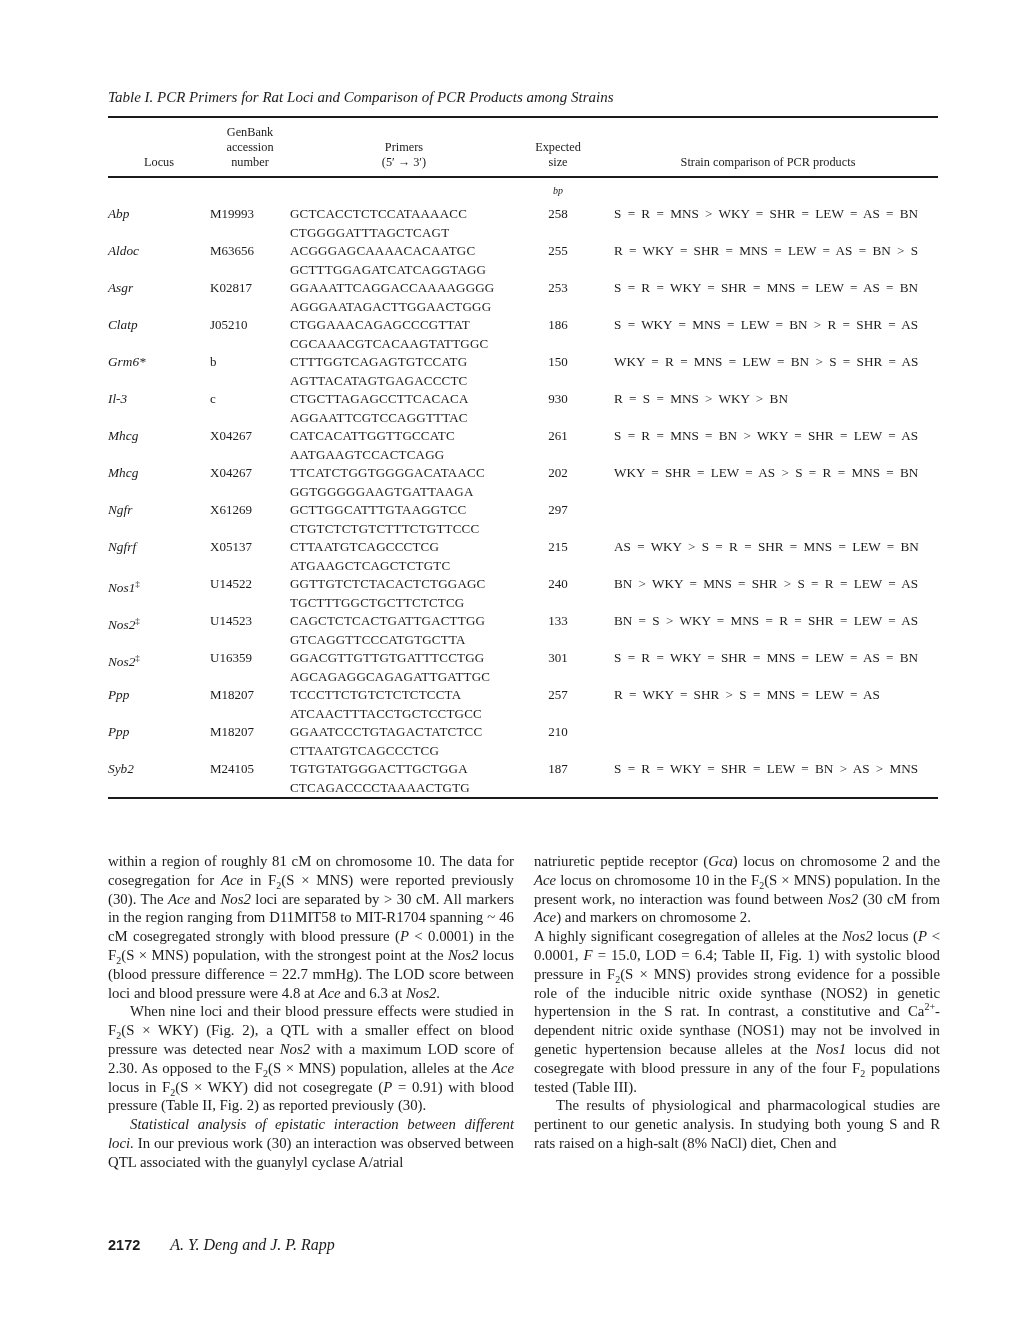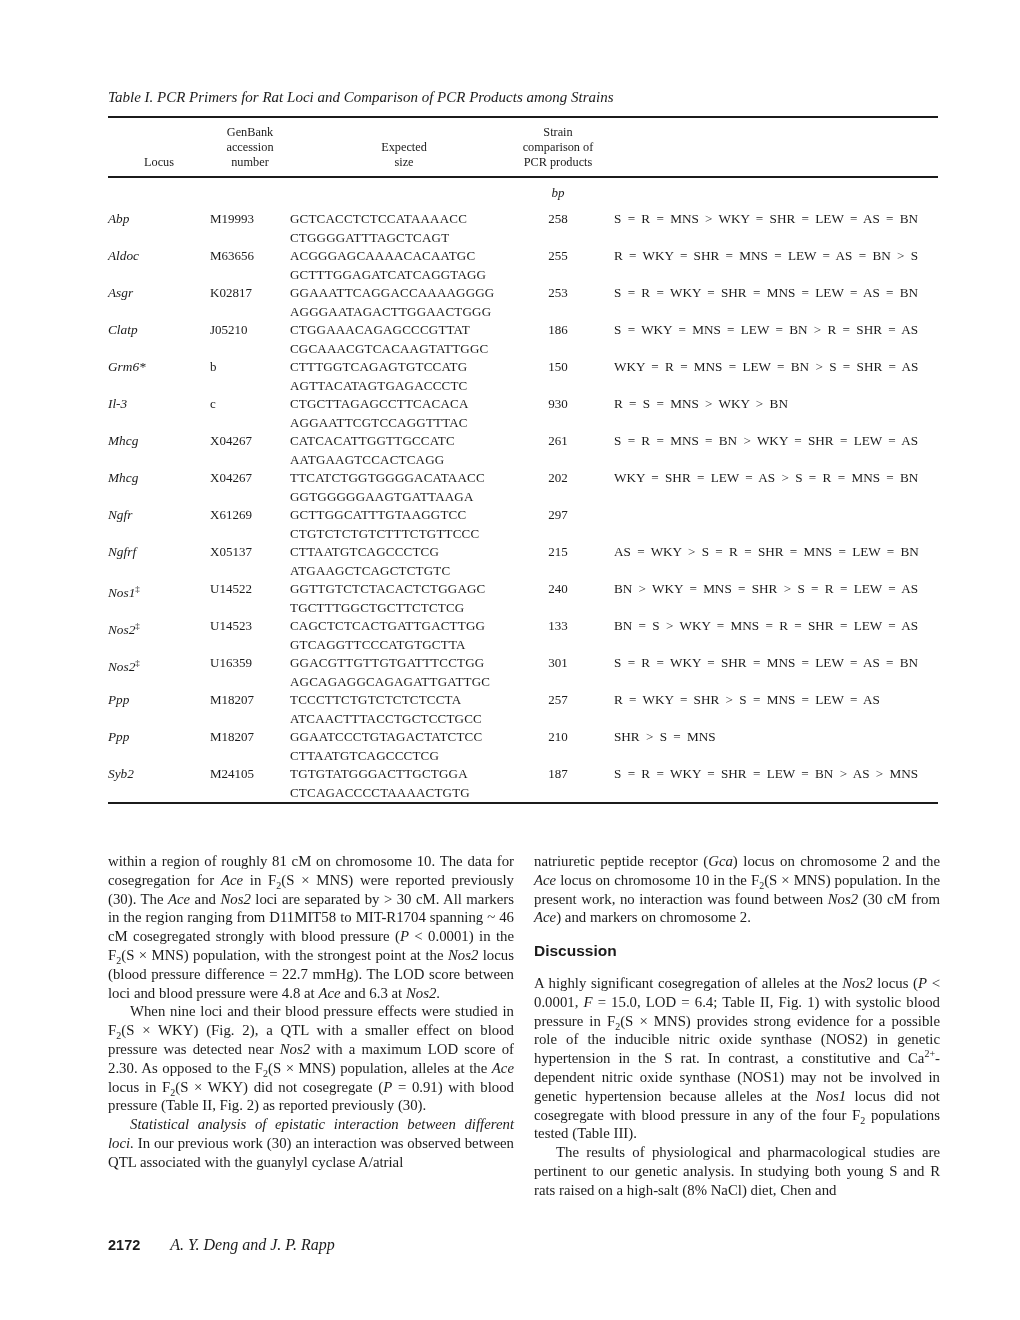--- a/index.html
+++ b/index.html
@@ -18,21 +18,21 @@
   .rule{border:none;border-top:2px solid var(--rule,#1b1b1b);margin:0;}
   .thead{
     display:grid;grid-template-columns:102px 80px 228px 80px 1fr;
     align-items:end;
     font-size:12.3px;line-height:15px;
     padding:7px 0 6px 0;
   }
   .hc{text-align:center;}
   .bprow{
     display:grid;grid-template-columns:102px 80px 228px 80px 1fr;
-    font-size:13px;
+    font-size:10px;
     padding:7px 0 9px 0;
   }
   .bprow .bp{grid-column:4;text-align:center;}
   .trows{}
   .trow{
     display:grid;grid-template-columns:102px 80px 228px 80px 1fr;
     font-size:13px;line-height:18.5px;
     min-height:37px;
   }
   .c-locus{font-size:13.3px;}
@@ -74,20 +74,24 @@
     <div class="thead">
       <div class="hc">
         <div>Locus</div>
       </div>
       <div class="hc">
         <div>GenBank</div>
         <div>accession</div>
         <div>number</div>
       </div>
       <div class="hc">
+        <div>Primers</div>
+        <div>(5′ → 3′)</div>
+      </div>
+      <div class="hc">
         <div>Expected</div>
         <div>size</div>
       </div>
       <div class="hc">Strain comparison of PCR products</div>
     </div>
     <hr class="rule">
     <div class="bprow">
       <div class="bp it">bp</div>
     </div>
     <div class="trows">
@@ -231,21 +235,20 @@
           <div class="c-cmp">R = WKY = SHR &gt; S = MNS = LEW = AS</div>
         </div>
         <div class="trow">
           <div class="c-locus"><span class="it">Ppp</span></div>
           <div class="c-acc">M18207</div>
           <div class="c-pri">
             <div>GGAATCCCTGTAGACTATCTCC</div>
             <div>CTTAATGTCAGCCCTCG</div>
           </div>
           <div class="c-size">210</div>
-          <div class="c-cmp">SHR &gt; S = MNS</div>
         </div>
         <div class="trow">
           <div class="c-locus"><span class="it">Syb2</span></div>
           <div class="c-acc">M24105</div>
           <div class="c-pri">
             <div>TGTGTATGGGACTTGCTGGA</div>
             <div>CTCAGACCCCTAAAACTGTG</div>
           </div>
           <div class="c-size">187</div>
           <div class="c-cmp">S = R = WKY = SHR = LEW = BN &gt; AS &gt; MNS</div>
@@ -254,21 +257,20 @@
     <hr class="rule">
   </div>
 
   <div class="bodycol col-left">
       <p><span>within a region of roughly 81 cM on chromosome 10. The data for cosegregation for </span><span class="it">Ace</span><span> in F</span><sub>2</sub><span>(S × MNS) were reported previously (30). The </span><span class="it">Ace</span><span> and </span><span class="it">Nos2</span><span> loci are separated by &gt; 30 cM. All markers in the region ranging from D11MIT58 to MIT-R1704 spanning ~ 46 cM cosegregated strongly with blood pressure (</span><span class="it">P</span><span> &lt; 0.0001) in the F</span><sub>2</sub><span>(S × MNS) population, with the strongest point at the </span><span class="it">Nos2</span><span> locus (blood pressure difference = 22.7 mmHg). The LOD score between loci and blood pressure were 4.8 at </span><span class="it">Ace</span><span> and 6.3 at </span><span class="it">Nos2</span><span>.</span></p>
       <p class="indent"><span>When nine loci and their blood pressure effects were studied in F</span><sub>2</sub><span>(S × WKY) (Fig. 2), a QTL with a smaller effect on blood pressure was detected near </span><span class="it">Nos2</span><span> with a maximum LOD score of 2.30. As opposed to the F</span><sub>2</sub><span>(S × MNS) population, alleles at the </span><span class="it">Ace</span><span> locus in F</span><sub>2</sub><span>(S × WKY) did not cosegregate (</span><span class="it">P</span><span> = 0.91) with blood pressure (Table II, Fig. 2) as reported previously (30).</span></p>
       <p class="indent"><span class="it">Statistical analysis of epistatic interaction between different loci.</span><span> In our previous work (30) an interaction was observed between QTL associated with the guanylyl cyclase A/atrial</span></p>
     </div>
   <div class="bodycol col-right">
       <p><span>natriuretic peptide receptor (</span><span class="it">Gca</span><span>) locus on chromosome 2 and the </span><span class="it">Ace</span><span> locus on chromosome 10 in the F</span><sub>2</sub><span>(S × MNS) population. In the present work, no interaction was found between </span><span class="it">Nos2</span><span> (30 cM from </span><span class="it">Ace</span><span>) and markers on chromosome 2.</span></p>
-      <h2>Discussion</h2>
       <p><span>A highly significant cosegregation of alleles at the </span><span class="it">Nos2</span><span> locus (</span><span class="it">P</span><span> &lt; 0.0001, </span><span class="it">F</span><span> = 15.0, LOD = 6.4; Table II, Fig. 1) with systolic blood pressure in F</span><sub>2</sub><span>(S × MNS) provides strong evidence for a possible role of the inducible nitric oxide synthase (NOS2) in genetic hypertension in the S rat. In contrast, a constitutive and Ca</span><sup>2+</sup><span>-dependent nitric oxide synthase (NOS1) may not be involved in genetic hypertension because alleles at the </span><span class="it">Nos1</span><span> locus did not cosegregate with blood pressure in any of the four F</span><sub>2</sub><span> populations tested (Table III).</span></p>
       <p class="indent"><span>The results of physiological and pharmacological studies are pertinent to our genetic analysis. In studying both young S and R rats raised on a high-salt (8% NaCl) diet, Chen and</span></p>
     </div>
 
   <div class="footer">
     <span class="pageno">2172</span><span class="authors">A. Y. Deng and J. P. Rapp</span>
   </div>
 
 </div>
 

